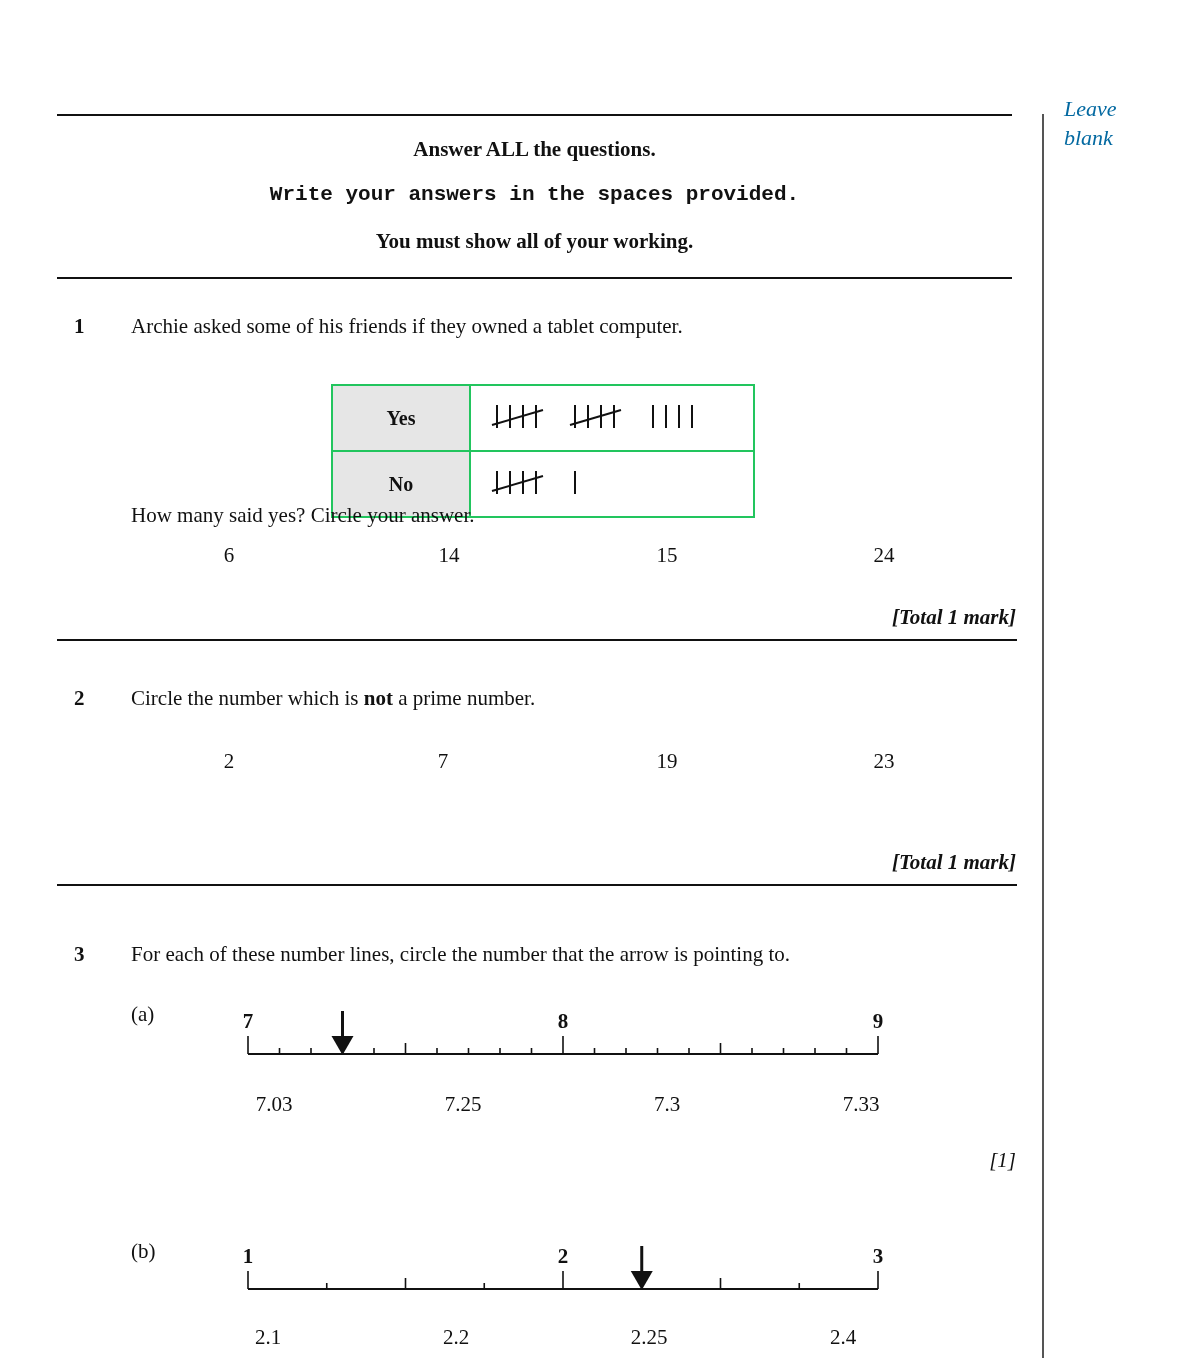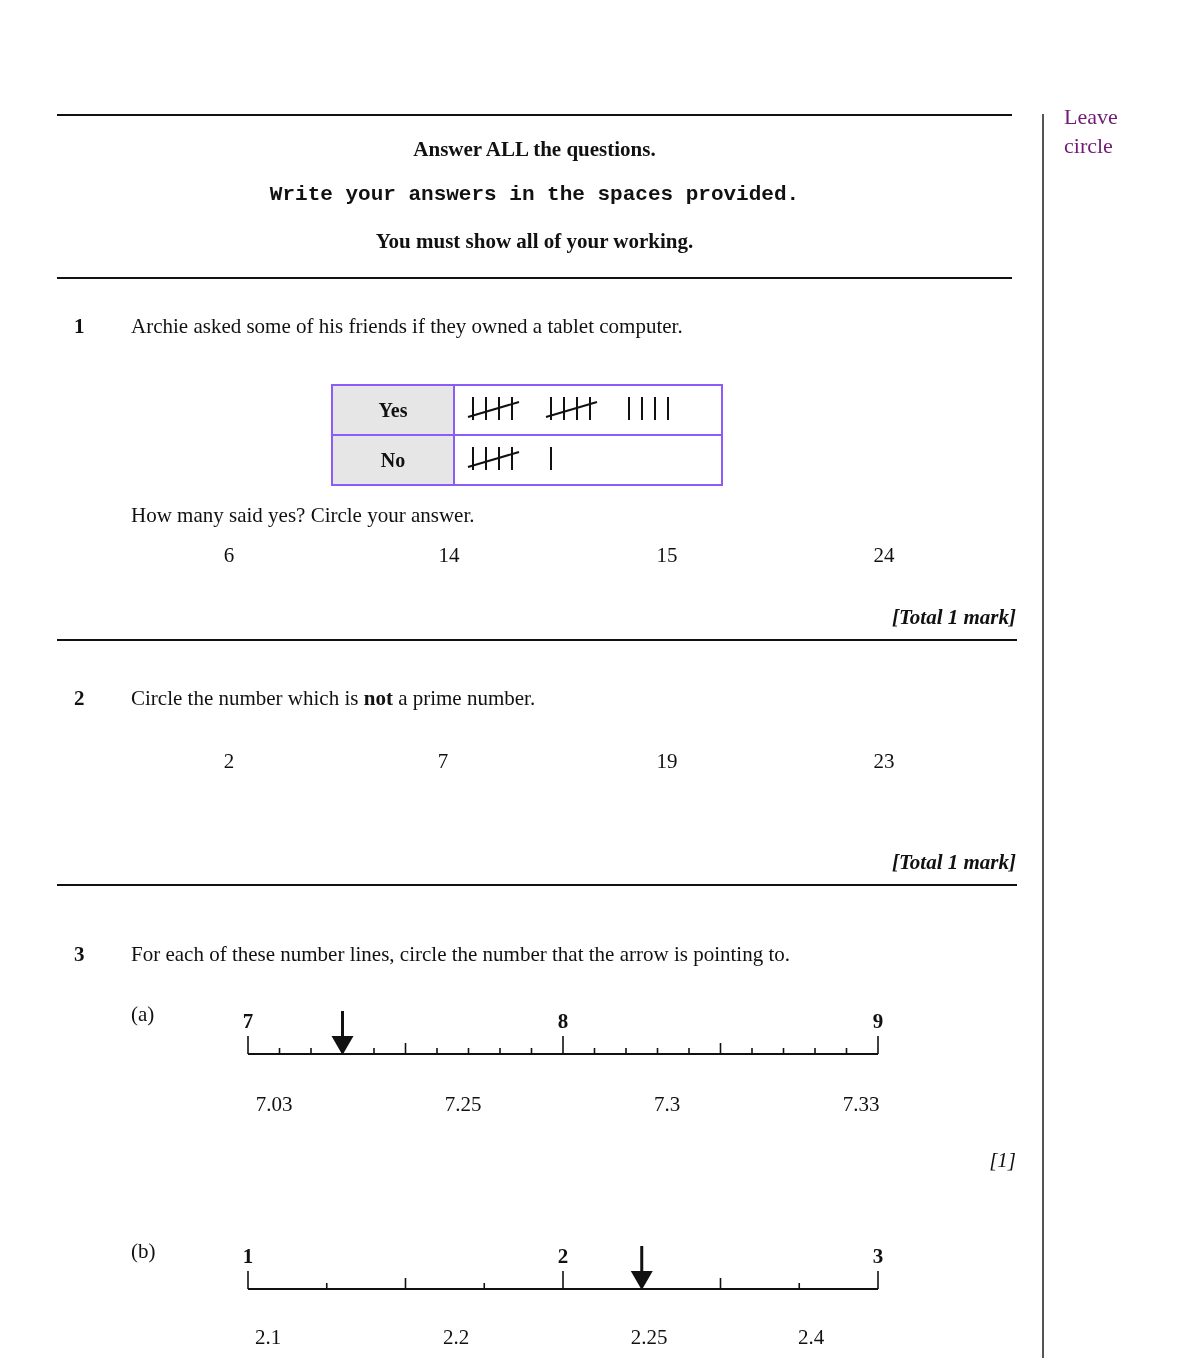--- a/index.html
+++ b/index.html
@@ -1,41 +1,41 @@
 <!DOCTYPE html>
 <html><head>
 <meta charset="utf-8">
 <style>
   html, body { margin: 0; padding: 0; background: #ffffff; }
   body { width: 1200px; height: 1358px; position: relative; overflow: hidden;
          font-family: "Liberation Serif", "DejaVu Serif", serif; color: #111; }
   .abs { position: absolute; }
   .rule { position: absolute; left: 57px; height: 2px; background: #111; }
   .vrule { position: absolute; left: 1042px; top: 114px; width: 2px; height: 1244px; background: #555; }
-  .leave { left: 1064px; top: 102px; font-size: 22px; line-height: 29px; color: #701a75; }
+  .leave { left: 1064px; top: 94px; font-style: italic; font-size: 22px; line-height: 29px; color: #0369a1; }
   .instr { left: 57px; width: 955px; text-align: center; font-weight: bold; font-size: 21px; }
   .qnum { left: 74px; font-weight: bold; font-size: 21px; }
   .qtext { left: 131px; font-size: 21px; line-height: 29px; }
   .opt { font-size: 21px; transform: translateX(-50%); }
   .mark { right: 184px; font-style: italic; font-weight: bold; font-size: 21px; }
   .mark1 { right: 184px; font-style: italic; font-size: 21px; }
   table.tally { position: absolute; left: 331px; top: 384px; border-collapse: collapse; }
-  table.tally td { border: 2px solid #8b5cf6; height: 36px; padding: 4px; }
+  table.tally td { border: 2px solid #22c55e; height: 36px; padding: 12px; }
   table.tally td.lab { width: 112px; background: #e6e6e6; text-align: center; font-weight: bold; font-size: 20px; }
   table.tally td.marks { width: 258px; }
   .sub { left: 131px; font-size: 21px; }
   svg text { font-family: "Liberation Serif", "DejaVu Serif", serif; }
 </style>
 </head>
 <body>
 
 <div class="vrule"></div>
 <div class="abs leave">
   <div>Leave</div>
-  <div>circle</div>
+  <div>blank</div>
 </div>
 
 <div class="rule" style="top:114px;width:955px;"></div>
 <div class="abs instr" style="top:137px;">Answer ALL the questions.</div>
 <div class="abs instr" style="top:183px;font-family:Liberation Mono, monospace;">Write your answers in the spaces provided.</div>
 <div class="abs instr" style="top:229px;">You must show all of your working.</div>
 <div class="rule" style="top:277px;width:955px;"></div>
 
 <div class="abs qnum" style="top:314px;">1</div>
 <div class="abs qtext" style="top:312px;">
@@ -147,13 +147,13 @@
     <line x1="648" y1="36" x2="648" y2="54" stroke="#111" stroke-width="1.6"></line>
     <text x="18" y="28" text-anchor="middle" font-size="21" font-weight="bold" fill="#111">1</text>
     <text x="333" y="28" text-anchor="middle" font-size="21" font-weight="bold" fill="#111">2</text>
     <text x="648" y="28" text-anchor="middle" font-size="21" font-weight="bold" fill="#111">3</text>
     <line x1="411.75" y1="11" x2="411.75" y2="38" stroke="#111" stroke-width="3"></line>
     <polygon points="400.75,36 422.75,36 411.75,55" fill="#111"></polygon>
   </svg>
 <div class="abs opt" style="left:268px;top:1325px;">2.1</div>
 <div class="abs opt" style="left:456px;top:1325px;">2.2</div>
 <div class="abs opt" style="left:649px;top:1325px;">2.25</div>
-<div class="abs opt" style="left:811px;top:1325px;font-family:Liberation Serif, serif;">2.4</div>
+<div class="abs opt" style="left:843px;top:1325px;font-family:Liberation Serif, serif;">2.4</div>
 
 </body></html>

